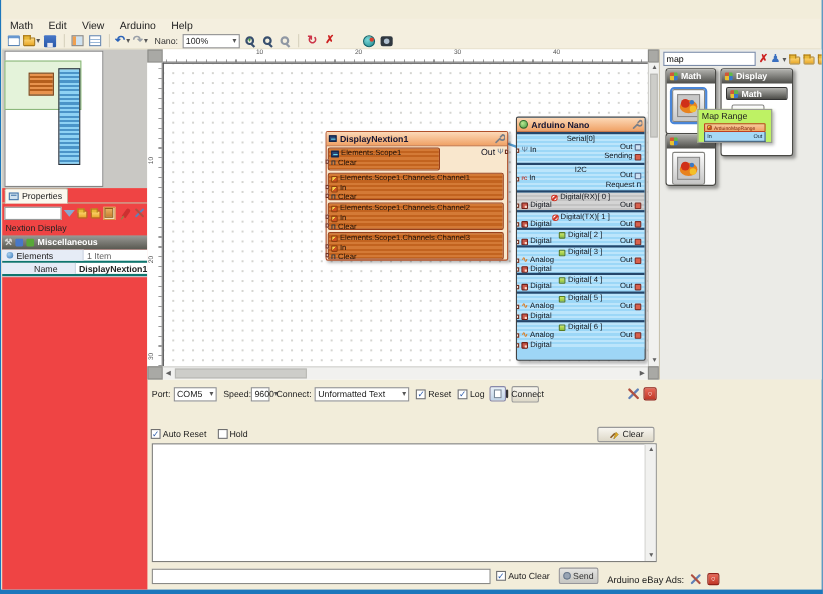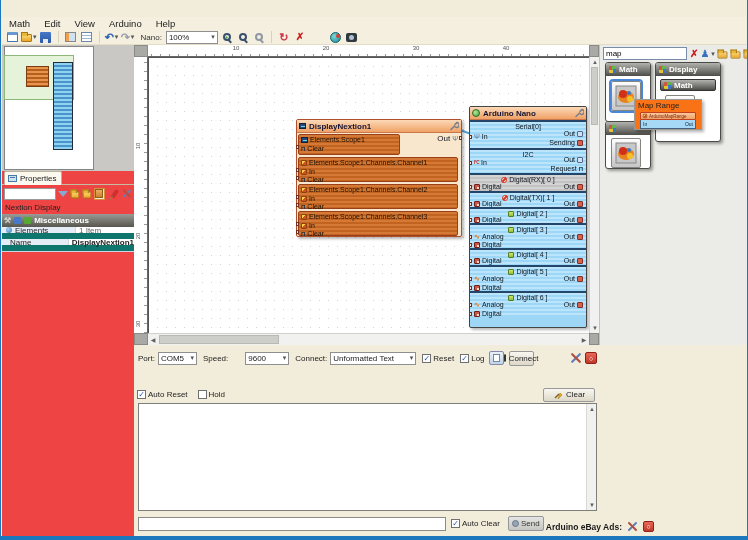--- a/index.html
+++ b/index.html
@@ -61,21 +61,21 @@
 .prop-filter-row{position:absolute;left:2px;top:16px;width:128px;height:13px;display:flex;align-items:center;gap:2px}
 .prop-filter-input{width:52px;height:12px;border:1px solid #999;background:#fff;font-size:8px;padding:0 2px;font-family:inherit}
 .i-funnel{width:0;height:0;border-left:5px solid transparent;border-right:5px solid transparent;border-top:6px solid #88a8d0;position:relative}
 .i-struct{width:12px;height:12px;border:1px solid #d89040;background:#f6e7c8;display:flex;align-items:center;justify-content:center}
 .i-struct::after{content:"";width:6px;height:7px;background:linear-gradient(#e8b060,#c88030);border:1px solid #906018}
 .prop-type{position:absolute;left:3px;top:32px;font-size:8px;color:#222}
 .prop-grid{position:absolute;left:0;top:43px;width:132px;font-size:8px;color:#222;border-bottom:1px solid #cfd6e2}
 .pg-cat{height:13px;background:linear-gradient(#9a9a96,#57574f);color:#fff;font-weight:bold;display:flex;align-items:center;gap:3px;padding-left:2px}
 .pg-ico-wr{font-size:8px;color:#d8d8d8}
 .pg-chip{width:7px;height:7px;border-radius:1px}
-.pg-row{display:flex;height:12px;background:#fff;border-bottom:6px solid #0f766e}
+.pg-row{display:flex;height:12px;background:#fff;border-bottom:2px solid #0f766e}
 .pg-name{width:74px;background:#e6ecf6;border-right:1px solid #cdd5e2;display:flex;align-items:center;gap:3px;padding-left:4px}
 .pg-val{flex:1;display:flex;align-items:center;padding-left:3px}
 .pg-dot{width:6px;height:6px;border-radius:50%;background:radial-gradient(circle at 35% 35%,#a8d0f0,#3878b8);flex:none}
 
 .canvas-wrap{position:absolute;left:133px;top:45px;width:465px;height:300px;background:#fff}
 .ruler-corner{position:absolute;background:#a9a9a5;border:1px solid #8a8a86}
 .h-ruler{position:absolute;left:14px;top:0;width:441px;height:12px;background:#fff;border-bottom:1px solid #666;
  background-image:repeating-linear-gradient(90deg,#999 0 1px,transparent 1px 9px);background-size:100% 3px;background-position:3px 9px;background-repeat:no-repeat}
 .h-ruler .num{position:absolute;top:0;font-size:6px;color:#555;transform:translateX(-50%)}
 .v-ruler{position:absolute;left:0;top:12px;width:14px;height:276px;background:#fff;border-right:1px solid #666;
@@ -124,21 +124,21 @@
 
 .right-panel{position:absolute;left:598px;top:45px;width:149px;height:300px;background:#ebebe7;border-left:1px solid #c8c2ae}
 .search-input{position:absolute;left:3px;top:2px;width:84px;height:13px;border:1px solid #7a8ba8;font-size:8px;padding:0 2px;font-family:inherit}
 .search-icons{position:absolute;left:90px;top:2px;height:13px;display:flex;align-items:center;gap:2px}
 .cat{position:absolute;background:#fff;border:1px solid #4a4a46;border-radius:3px;box-shadow:2px 2px 3px rgba(0,0,0,.35)}
 .cat-head{height:13px;background:linear-gradient(#b2b2ae,#4c4c48);border-radius:2px 2px 0 0;color:#fff;font-size:8px;font-weight:bold;display:flex;align-items:center;gap:3px;padding-left:3px}
 .cat-head.sub{border-radius:2px;border:1px solid #333;height:12px}
 .cat-ico{width:7px;height:7px;background:conic-gradient(#60b848 0 25%,#3878c8 0 50%,#e8c030 0 75%,#d05838 0);border-radius:1px;flex:none}
 .tile{width:30px;height:30px;background:linear-gradient(#fdfdfd,#c6c6c6);border:1px solid #848480;border-radius:2px;display:flex;align-items:center;justify-content:center}
 .tile.sel{outline:2px solid #4a86d8}
-.tooltip{position:absolute;left:34px;top:54px;width:68px;height:31px;background:#f97316;border:1px solid #9a9a96;box-shadow:2px 2px 3px rgba(0,0,0,.3);z-index:5;font-size:8px;color:#222;padding:1px 3px}
+.tooltip{position:absolute;left:34px;top:54px;width:68px;height:31px;background:#bef264;border:1px solid #9a9a96;box-shadow:2px 2px 3px rgba(0,0,0,.3);z-index:5;font-size:8px;color:#222;padding:1px 3px}
 .mini-block{position:absolute;left:5px;top:12px;width:56px}
 .mini-head{height:8px;background:linear-gradient(#f8c89c,#f0a266);border:1px solid #c04020;border-radius:1px;font-size:4.5px;color:#7a2810;display:flex;align-items:center;gap:1px;padding-left:1px;white-space:nowrap;overflow:hidden}
 .mini-body{height:9px;background:#a6d9f6;border:1px solid #44607c;border-top:none;font-size:5px;color:#102030;display:flex;align-items:center;justify-content:space-between;padding:0 2px}
 
 .lbl{font-size:8px;color:#222}
 .port-bar{position:absolute;left:133px;top:349px;width:465px;height:18px;display:flex;align-items:center}
 .chk{width:9px;height:9px;background:#fff;border:1px solid #707070;font-size:8px;line-height:8px;color:#2858a8;text-align:center;flex:none}
 .btn{background:linear-gradient(#f8f6f0,#ddd8c8);border:1px solid #999;border-radius:2px;font-size:8px;color:#222;display:flex;align-items:center;justify-content:center;gap:3px}
 .log-btn{width:15px;height:14px;background:linear-gradient(#e8f0f8,#c0d4e8);border:1px solid #88a}
 .i-plug{width:9px;height:8px;background:linear-gradient(90deg,#484848 45%,#e8a020 45%);border:1px solid #333;border-radius:1px}
@@ -150,21 +150,21 @@
 .i-term::after{content:"";position:absolute;left:1px;top:1px;width:5px;height:3px;background:#50c050}
 .i-scope{width:9px;height:7px;background:#e8f0f8;border:1px solid #4878a8;position:relative}
 .i-scope::after{content:"";position:absolute;left:1px;top:2px;width:6px;height:2px;background:#3898d8;border-radius:50%}
 .term-controls{position:absolute;left:136px;top:387px;width:462px;height:15px;display:flex;align-items:center}
 .term-area{position:absolute;left:137px;top:403px;width:459px;height:108px;background:#fff;border:1px solid #7e7e7a}
 .term-scroll{position:absolute;right:0;top:0;width:10px;height:100%;background:#f1f1ef;border-left:1px solid #d8d8d4}
 .send-row{position:absolute;left:137px;top:516px;width:459px;height:15px;display:flex;align-items:center}
 .send-input{width:308px;height:14px;border:1px solid #8a8a86;font-size:8px;padding:0 2px;font-family:inherit}
 .send-btn{width:36px;height:15px;background:linear-gradient(#e4e4e2,#c6c6c2);border:1px solid #96969a;border-radius:2px;font-size:8px;color:#333;display:flex;align-items:center;justify-content:center;gap:2px}
 .ads{position:absolute;right:93px;top:521px;display:flex;align-items:center;gap:5px}
-.ads .t{font-size:8.5px;font-weight:bold;color:#1a1a1a}
+.ads .t{font-size:8.5px;font-weight:normal;color:#1a1a1a}
 svg{display:block}
 </style>
 </head>
 <body>
 
 <div id="app">
 
 
   <div class="menubar">
     <span class="menu-item">Math</span>
@@ -267,21 +267,21 @@
         <span>Miscellaneous</span>
       </div>
       <div class="pg-row">
         <div class="pg-name">
             <span class="pg-dot"></span>
             <span>Elements</span>
           </div>
         <div class="pg-val" style="color:#666">1 Item</div>
       </div>
       <div class="pg-row">
-        <div class="pg-name" style="padding-left:8px">
+        <div class="pg-name" style="padding-left:29px">
             <span>Name</span>
           </div>
         <div class="pg-val" style="font-weight:bold">DisplayNextion1</div>
       </div>
     </div>
   </div>
 
   <div class="canvas-wrap">
     <div class="ruler-corner" style="left:0;top:0;width:14px;height:12px"></div>
     <div class="h-ruler">
@@ -648,21 +648,21 @@
     </div>
   </div>
 
   <div class="port-bar">
     <span class="lbl" style="margin-left:4px">Port:</span>
     <span class="combo" style="width:39px;margin-left:3px">
         <span>COM5</span>
         <span class="arr">▾</span>
       </span>
     <span class="lbl" style="margin-left:6px">Speed:</span>
-    <span class="combo" style="width:44px;margin-left:17px">
+    <span class="combo" style="width:17px;margin-left:0">
         <span>9600</span>
         <span class="arr">▾</span>
       </span>
     <span class="lbl" style="margin-left:6px">Connect:</span>
     <span class="combo" style="width:86px;margin-left:3px">
         <span>Unformatted Text</span>
         <span class="arr">▾</span>
       </span>
     <span class="chk" style="margin-left:6px">✓</span>
     <span class="lbl" style="margin-left:2px">Reset</span>

